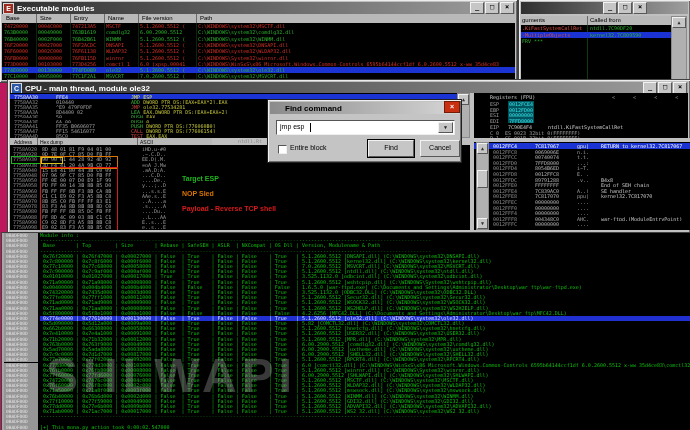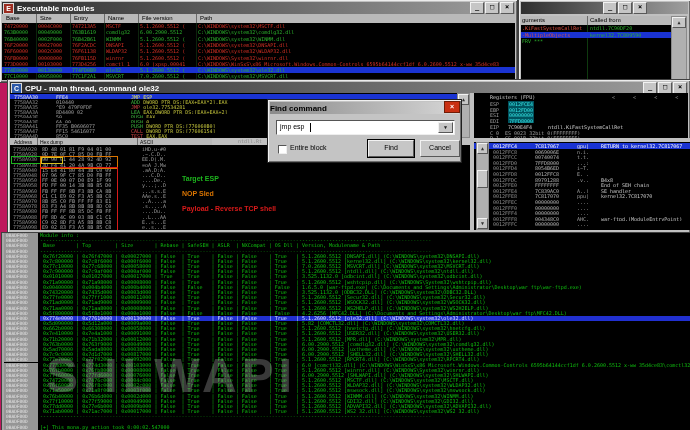--- a/index.html
+++ b/index.html
@@ -29,21 +29,21 @@
   .sbtn{position:absolute;left:1px;right:1px;height:9px;background:#c6c6c6;border:1px solid;
         border-color:#f2f2f2 #585858 #585858 #f2f2f2;color:#333;font:5px/8px "DejaVu Sans Mono",monospace;text-align:center;}
   .sthumb{position:absolute;left:1px;right:1px;background:#c6c6c6;border:1px solid;
         border-color:#f2f2f2 #585858 #585858 #f2f2f2;}
   .abox{position:absolute;border:1px solid;}
   .anlabel{position:absolute;font:bold 7px "Liberation Sans",sans-serif;white-space:nowrap;}
   #findDlg{position:absolute;left:268px;top:100px;width:193px;height:62px;background:#c4c4c4;
            box-shadow:0 0 0 1px #202020, inset 1px 1px 0 #f0f0f0, inset -1px -1px 0 #6e6e6e;z-index:50;}
   .dlgTbar{position:absolute;left:2px;top:2px;right:2px;height:12px;display:flex;align-items:center;
            background:linear-gradient(90deg,#8b8b8b,#d6d6d6);}
-  .dlgTitle{color:#000;font:bold 8px "Liberation Sans",sans-serif;margin-left:0;}
+  .dlgTitle{color:#000;font:bold 8px "Liberation Sans",sans-serif;margin-left:15px;}
   .xbtn{position:absolute;right:1px;top:1px;width:14px;height:10px;background:#c93012;border:1px solid #701c06;
         color:#fff;font:bold 7px/9px "Liberation Sans",sans-serif;text-align:center;}
   #combo{position:absolute;left:8px;top:20px;width:177px;height:13px;background:#fff;border:1px solid;
          border-color:#555 #eee #eee #555;}
   #comboText{position:absolute;left:3px;top:2px;font:7px "Liberation Sans",sans-serif;color:#000;}
   #caret{position:absolute;left:33px;top:2px;width:1px;height:9px;background:#000;}
   #comboArrow{position:absolute;right:1px;top:1px;width:13px;height:9px;background:#c6c6c6;border:1px solid;
          border-color:#f2f2f2 #585858 #585858 #f2f2f2;color:#222;font:5px/8px "DejaVu Sans Mono",monospace;text-align:center;}
   #chk{position:absolute;left:10px;top:45px;width:7px;height:7px;background:#fff;border:1px solid;
        border-color:#555 #eee #eee #555;}
@@ -201,21 +201,21 @@
         </div>
       </div>
     <div class="sbar" style="left:152px;top:16px;width:16px;height:64px;">
       <span class="sbtn" style="top:1px;">▲</span>
     </div>
   </div>
 
   <div id="cpuWin" class="win" style="left:8px;top:80px;width:682px;height:153px;">
     <div class="tbar">
       <span class="wicon c-icon">C</span>
-      <span class="ttext">CPU - main thread, command ole32</span>
+      <span class="ttext">CPU - main thread, module ole32</span>
     </div>
     <span class="cbtns" style="right:3px;">
       <span class="cbtn">_</span>
       <span class="cbtn">□</span>
       <span class="cbtn">×</span>
     </span>
 
     <div id="disasm" class="blackbody" style="left:2px;top:13px;width:447px;height:45px;">
         <div class="r selrow" style="top: 1px; height: 4.9px;">
           <span class="cell" style="left: 4px; color: rgb(232, 232, 232);">7758AA30</span>

